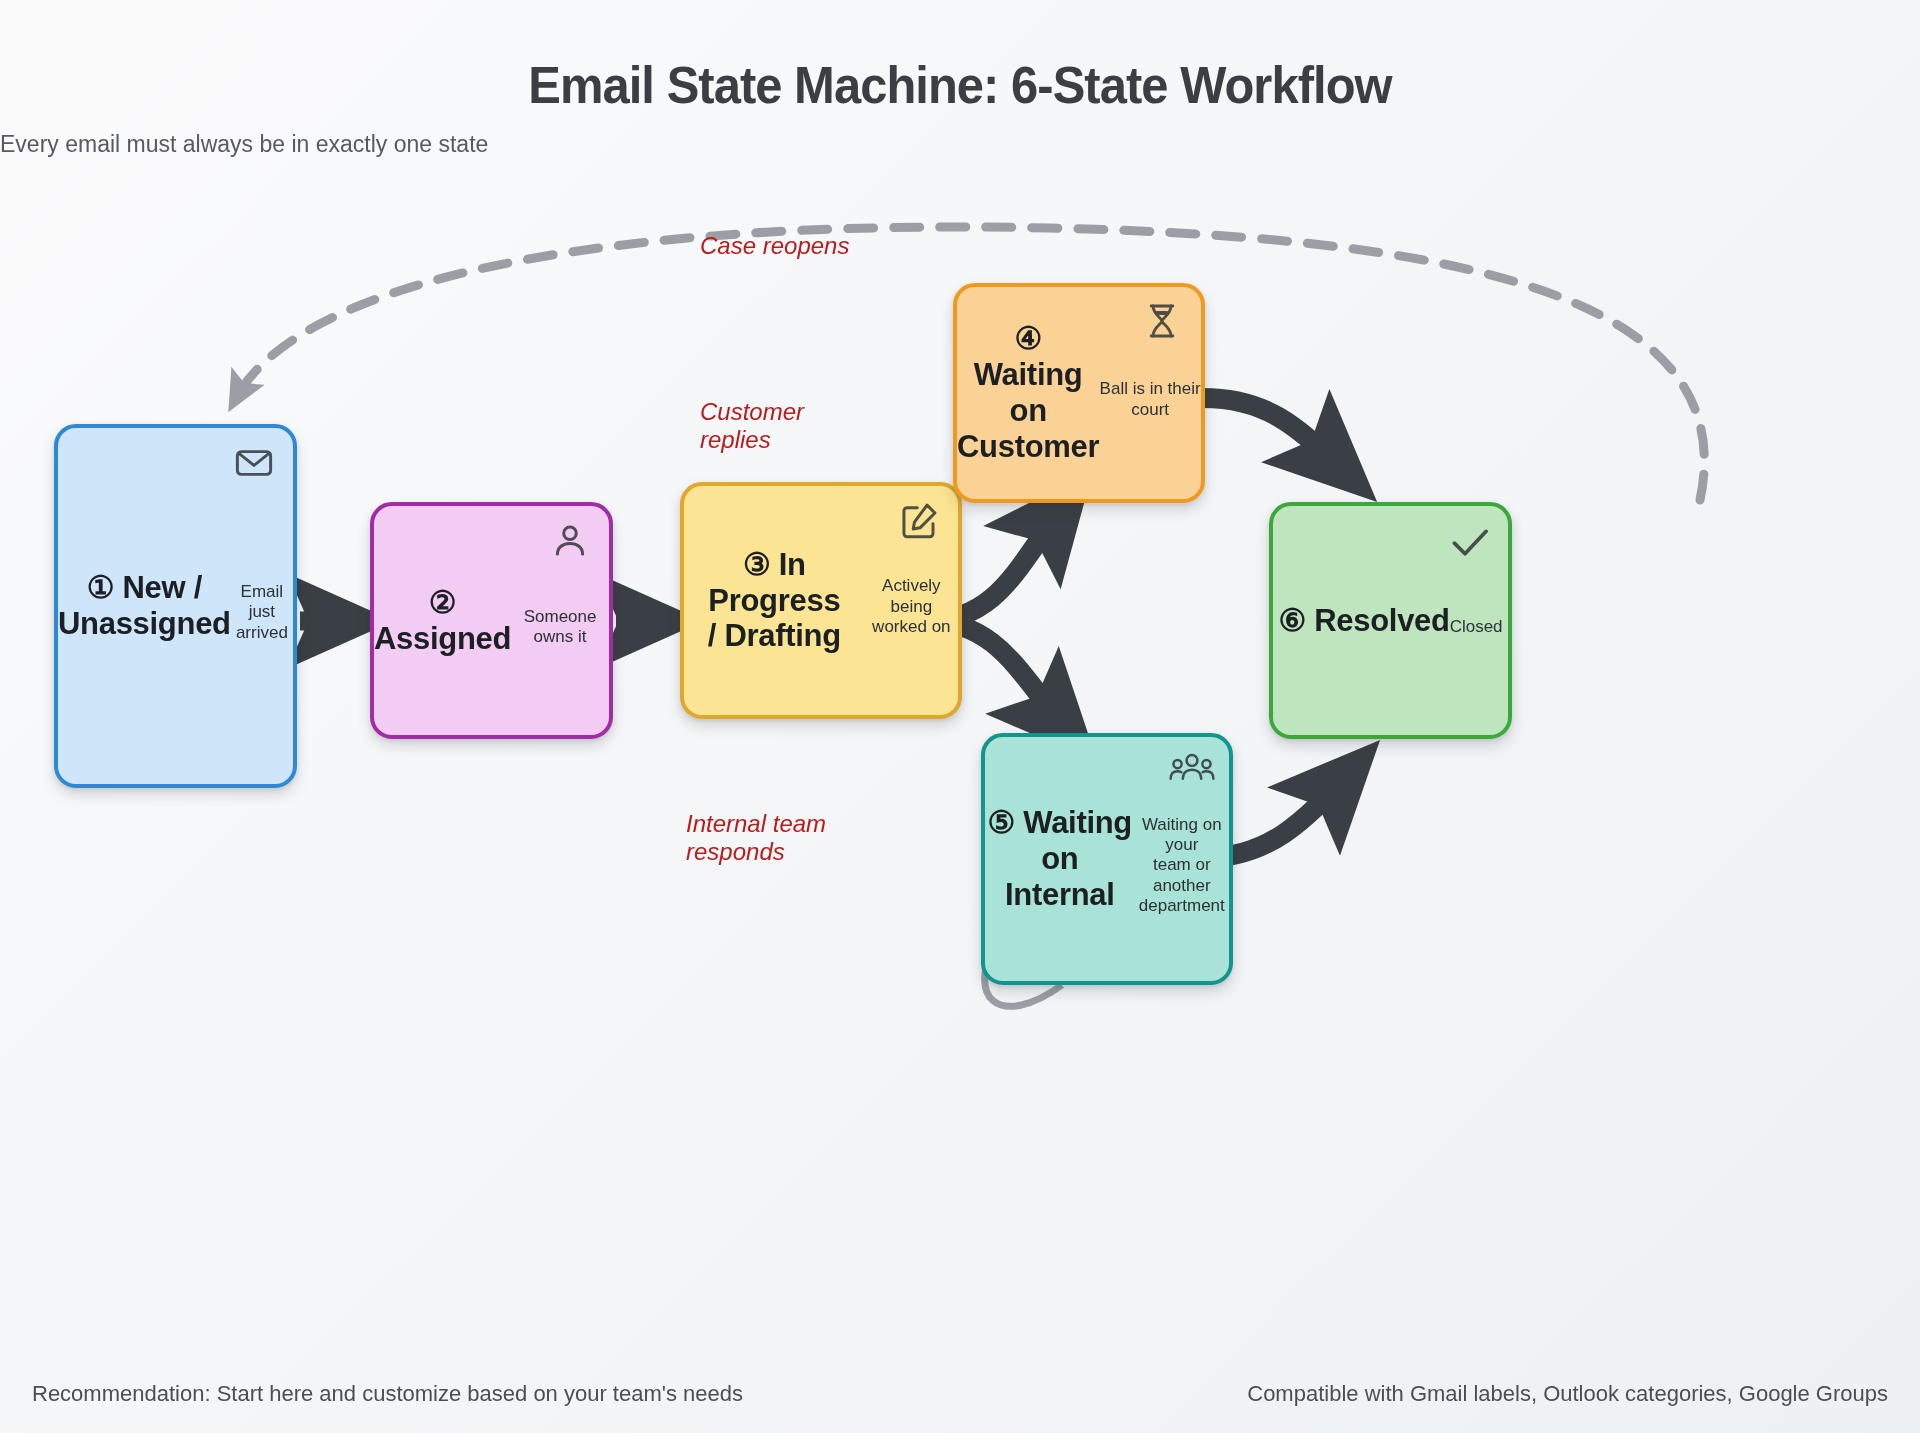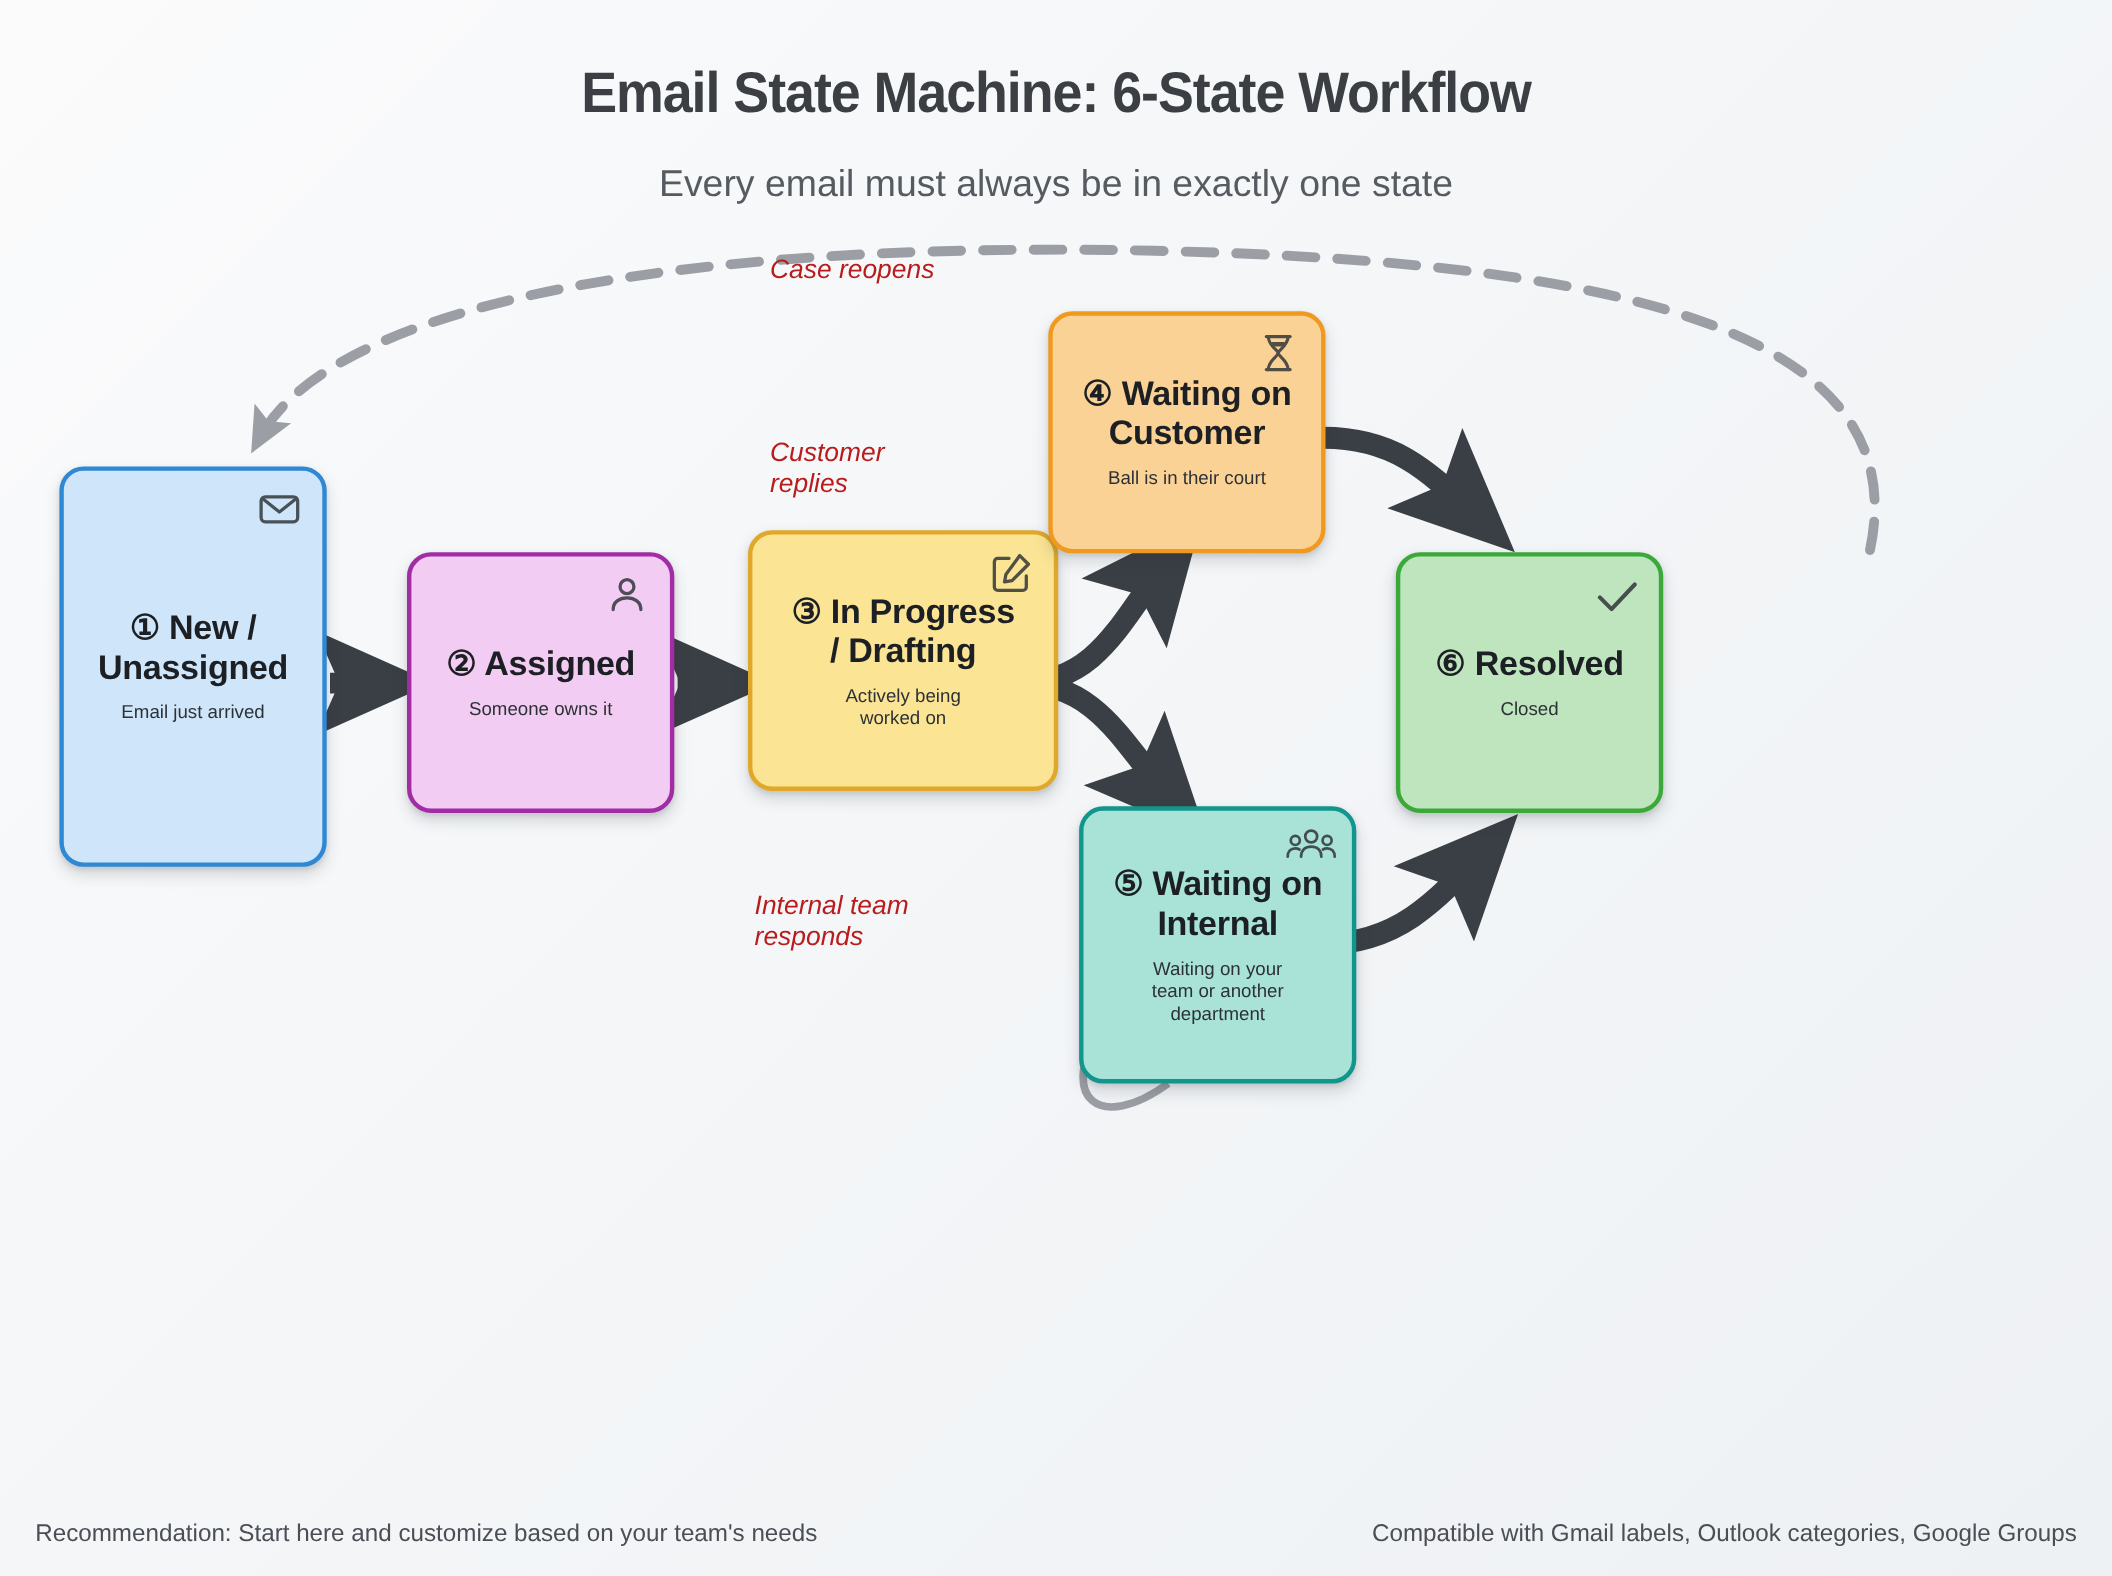--- a/index.html
+++ b/index.html
@@ -14,38 +14,38 @@
   
   .title {
     position:absolute; top:55px; left:0; width:100%;
     text-align:center;
     font-size:52px; font-weight:bold; letter-spacing:-1px;
     color:#3b3f44;
     font-family:"Liberation Sans Narrow","Liberation Sans",sans-serif;
     transform:scaleX(0.94); transform-origin:center;
   }
   .subtitle {
-    position:absolute; top:148px; left:0; width:100%;
-    text-align:center; font-size:34px; color:#555b61;
+    position:absolute; top:131px; left:0; width:100%;
+    text-align:left; font-size:23px; color:#555b61;
   }
 
   
   .footer { position:absolute; bottom:26px; font-size:22px; color:#4a4f55; }
   .footer.left { left:32px; }
   .footer.right { right:32px; }
 
   
   svg.edges { position:absolute; inset:0; width:1920px; height:1433px; }
 
   
   .node {
     position:absolute; border-radius:22px;
     border-width:4px; border-style:solid;
     box-shadow:0 7px 14px rgba(40,45,55,.17), 0 2px 4px rgba(40,45,55,.10);
-    display:flex; flex-direction:column;
+    display:flex; flex-direction:row;
     align-items:center; justify-content:center;
     text-align:center;
   }
   .node .ico {
     position:absolute; top:14px; right:18px;
     width:42px; height:42px; opacity:.82;
   }
   .node .ttl {
     font-size:31px; font-weight:bold; color:#1c1f23;
     line-height:1.16; letter-spacing:-.3px;

